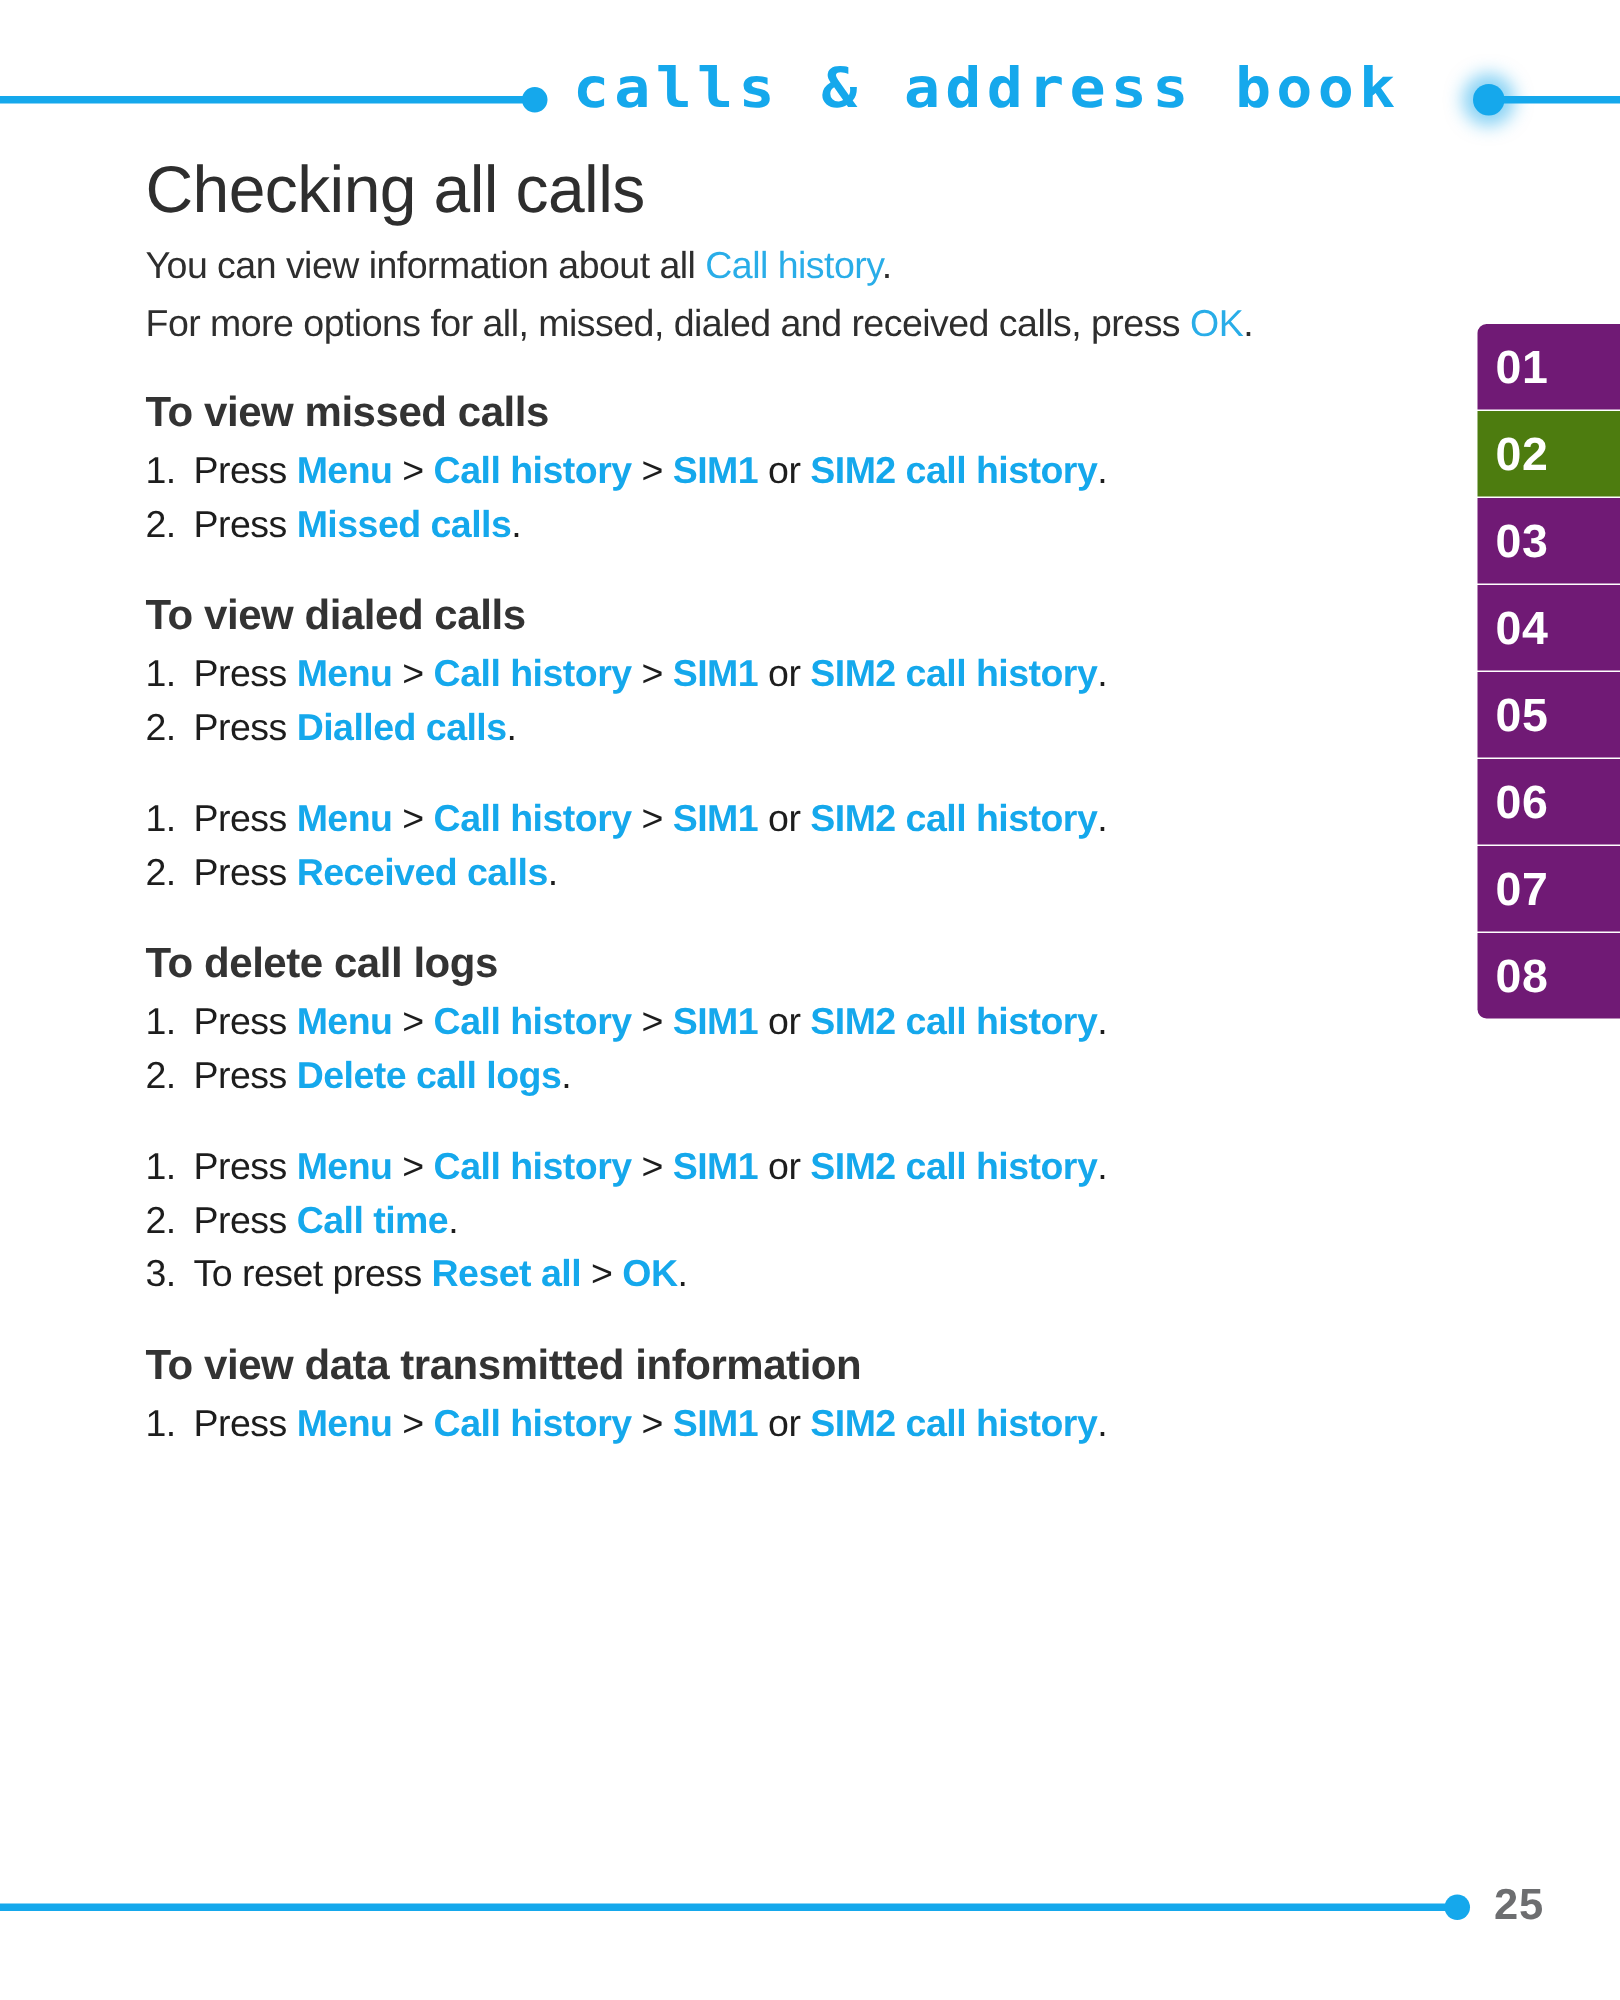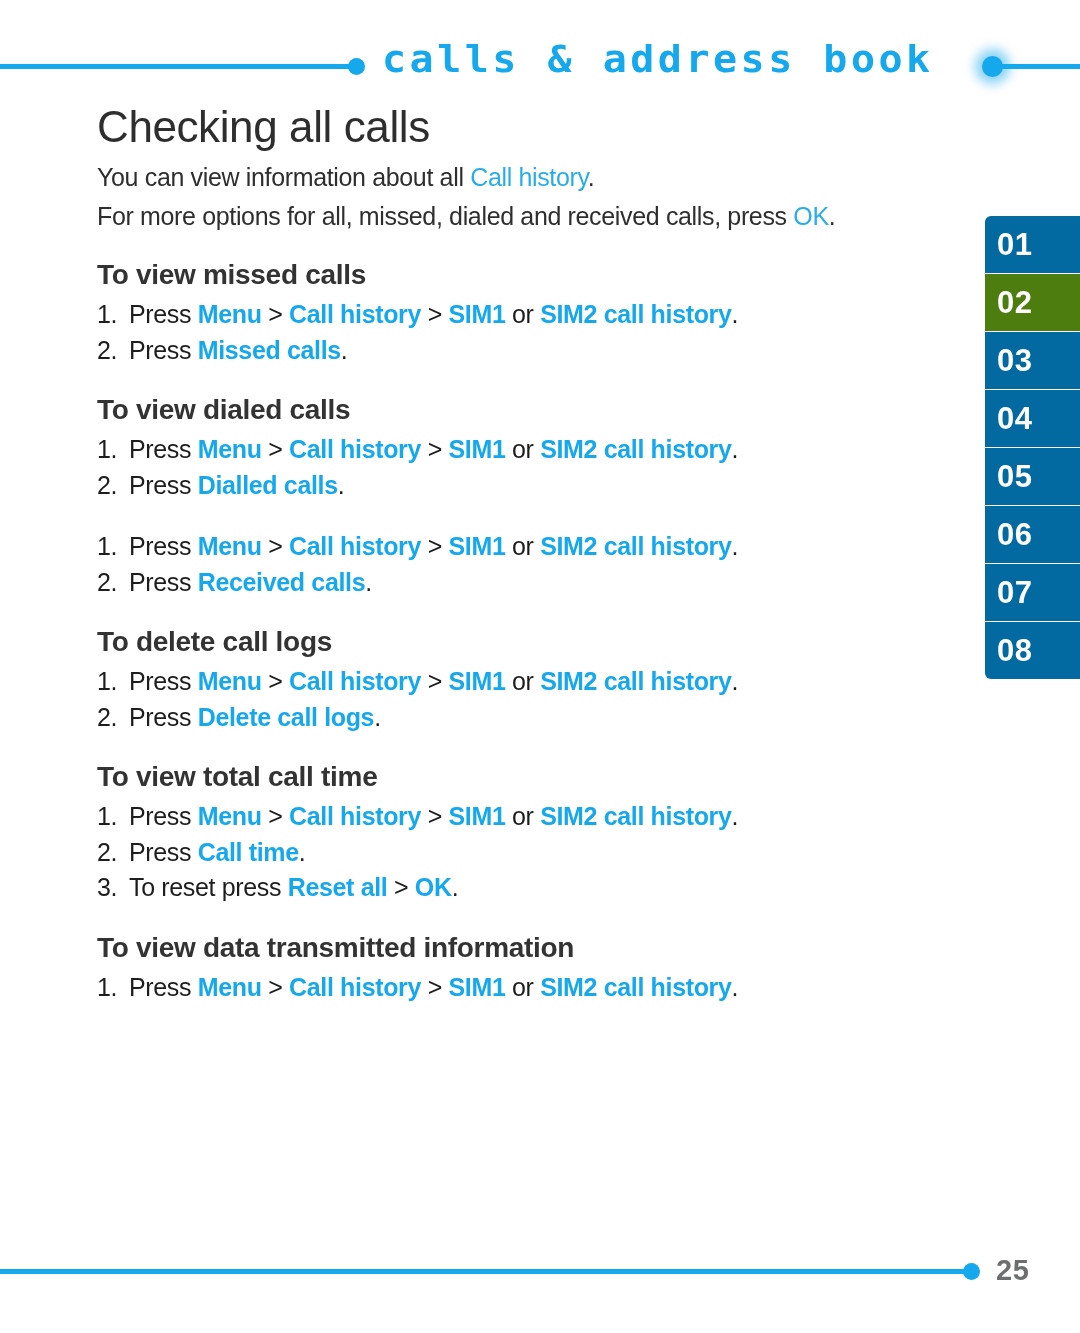--- a/index.html
+++ b/index.html
@@ -77,21 +77,21 @@
   .sidebar {
     position: absolute;
     right: 0;
     top: 216px;
     width: 95px;
   }
   .tab {
     width: 95px;
     height: 57px;
     margin-bottom: 1px;
-    background: #0369a1;
+    background: #701a75;
     color: #ffffff;
     font-size: 31px;
     font-weight: bold;
     line-height: 57px;
     padding-left: 12px;
     box-sizing: border-box;
     letter-spacing: 0.5px;
   }
   .tab.active {
     background: #4d7c0f;
@@ -261,21 +261,20 @@
         </ul>
       </div>
       <div class="section">
         <div class="section-title">To delete call logs</div>
         <ul class="steps">
           <li class="step"><span class="step-num">1.</span><span>Press </span><span class="hl">Menu</span><span class="sep"> &gt; </span><span class="hl">Call history</span><span class="sep"> &gt; </span><span class="hl">SIM1</span><span class="sep"> or </span><span class="hl">SIM2 call history</span><span>.</span></li>
           <li class="step"><span class="step-num">2.</span><span>Press </span><span class="hl">Delete call logs</span><span>.</span></li>
         </ul>
       </div>
       <div class="section">
-        <div class="section-title">To view total call time</div>
         <ul class="steps">
           <li class="step"><span class="step-num">1.</span><span>Press </span><span class="hl">Menu</span><span class="sep"> &gt; </span><span class="hl">Call history</span><span class="sep"> &gt; </span><span class="hl">SIM1</span><span class="sep"> or </span><span class="hl">SIM2 call history</span><span>.</span></li>
           <li class="step"><span class="step-num">2.</span><span>Press </span><span class="hl">Call time</span><span>.</span></li>
           <li class="step"><span class="step-num">3.</span><span>To reset press </span><span class="hl">Reset all</span><span class="sep"> &gt; </span><span class="hl">OK</span><span>.</span></li>
         </ul>
       </div>
       <div class="section">
         <div class="section-title">To view data transmitted information</div>
         <ul class="steps">
           <li class="step"><span class="step-num">1.</span><span>Press </span><span class="hl">Menu</span><span class="sep"> &gt; </span><span class="hl">Call history</span><span class="sep"> &gt; </span><span class="hl">SIM1</span><span class="sep"> or </span><span class="hl">SIM2 call history</span><span>.</span></li>

